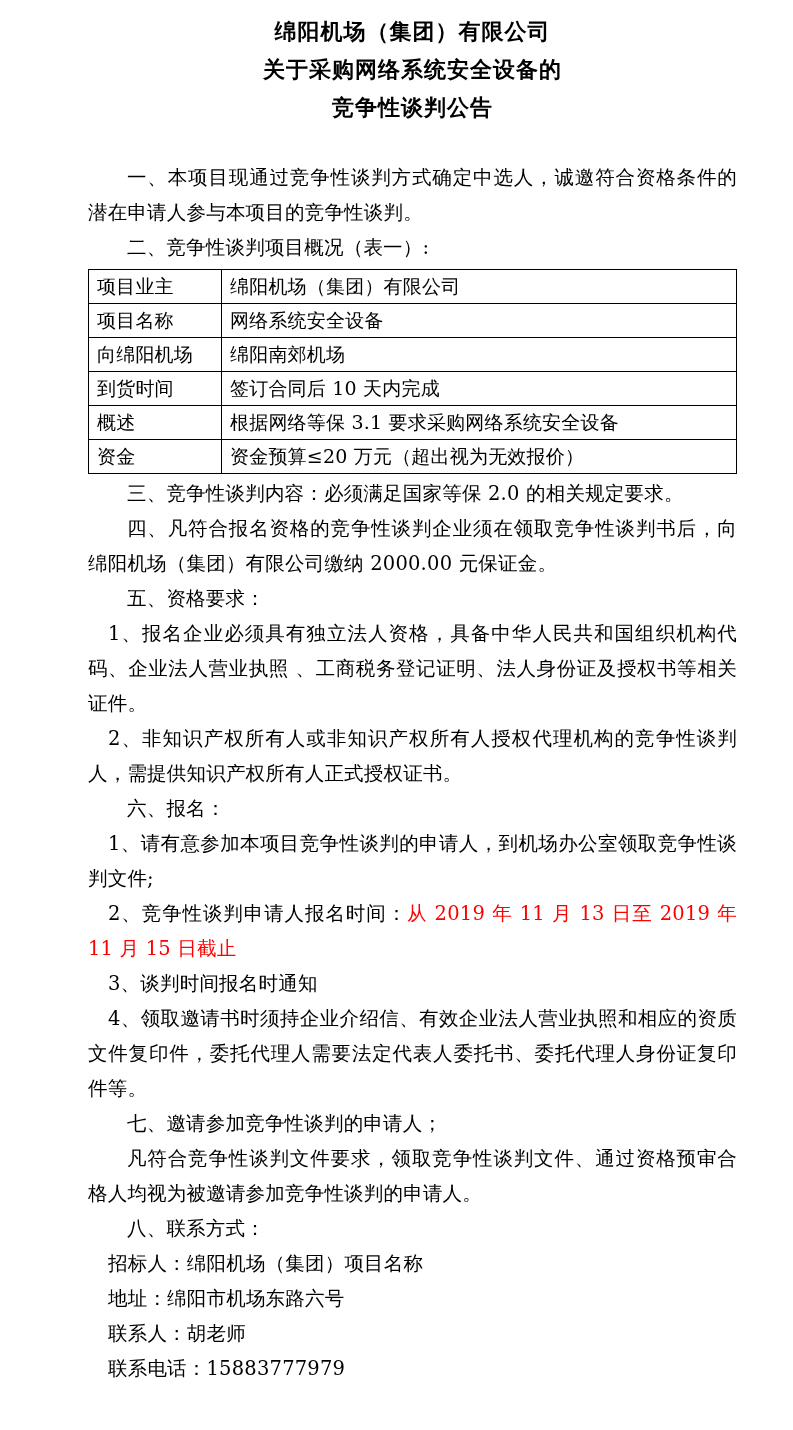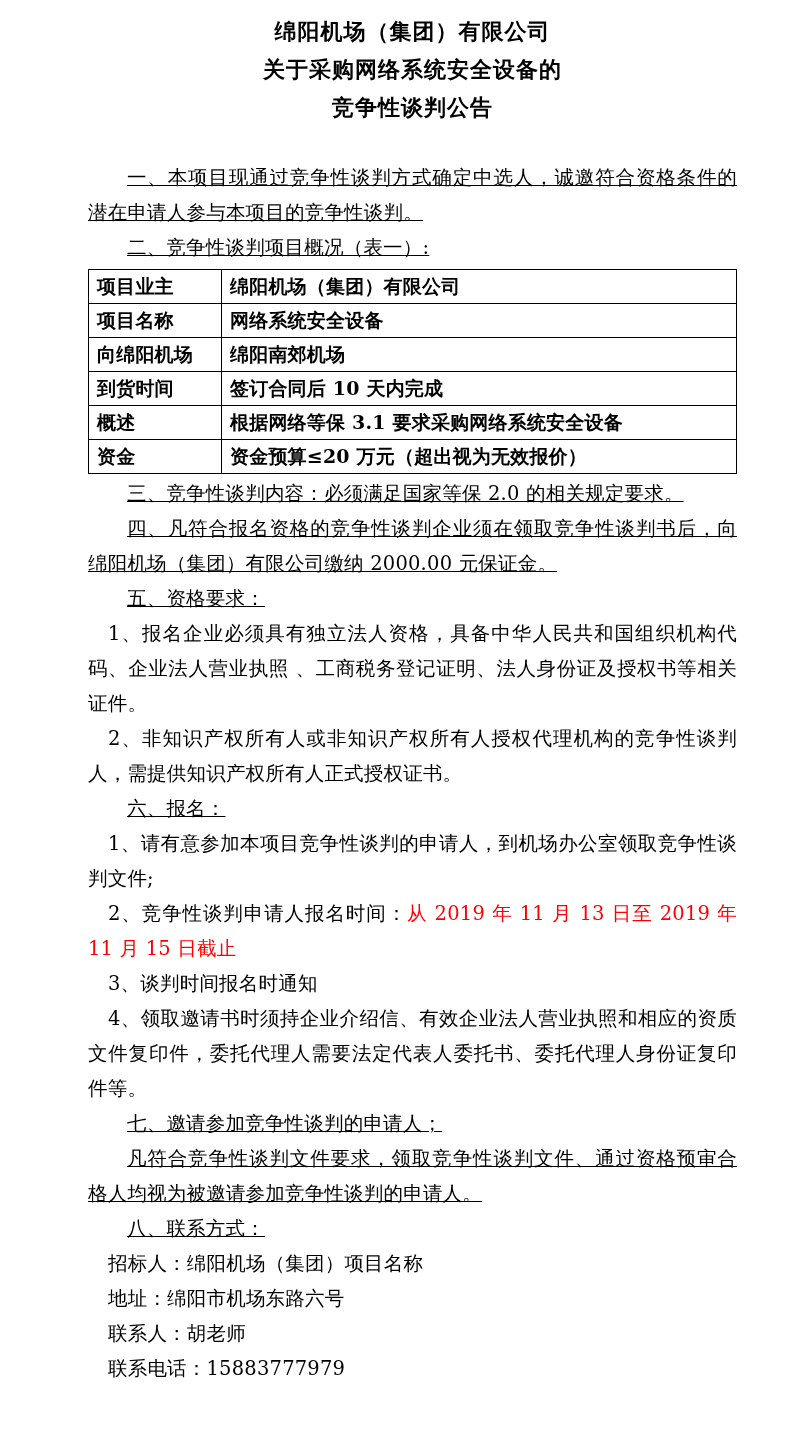--- a/index.html
+++ b/index.html
@@ -39,34 +39,32 @@
   p.para {
     margin: 0;
     font-size: 19.5px;
     line-height: 35px;
     text-align: justify;
     text-justify: inter-ideograph;
     letter-spacing: 0.2px;
   }
   p.indent {
     text-indent: 39px;
-    text-decoration: underline;
   }
   p.indent-small {
     text-indent: 20px;
   }
   .red {
     color: #ff0000;
   }
   table.info {
     border-collapse: collapse;
     width: 100%;
     margin: 4px 8px 2px 0;
     table-layout: fixed;
-    font-weight: bold;
   }
   table.info td {
     border: 1px solid #000000;
     font-size: 19px;
     line-height: 33px;
     height: 33px;
     padding: 0 6px 0 8px;
     vertical-align: middle;
     letter-spacing: 0.2px;
   }

